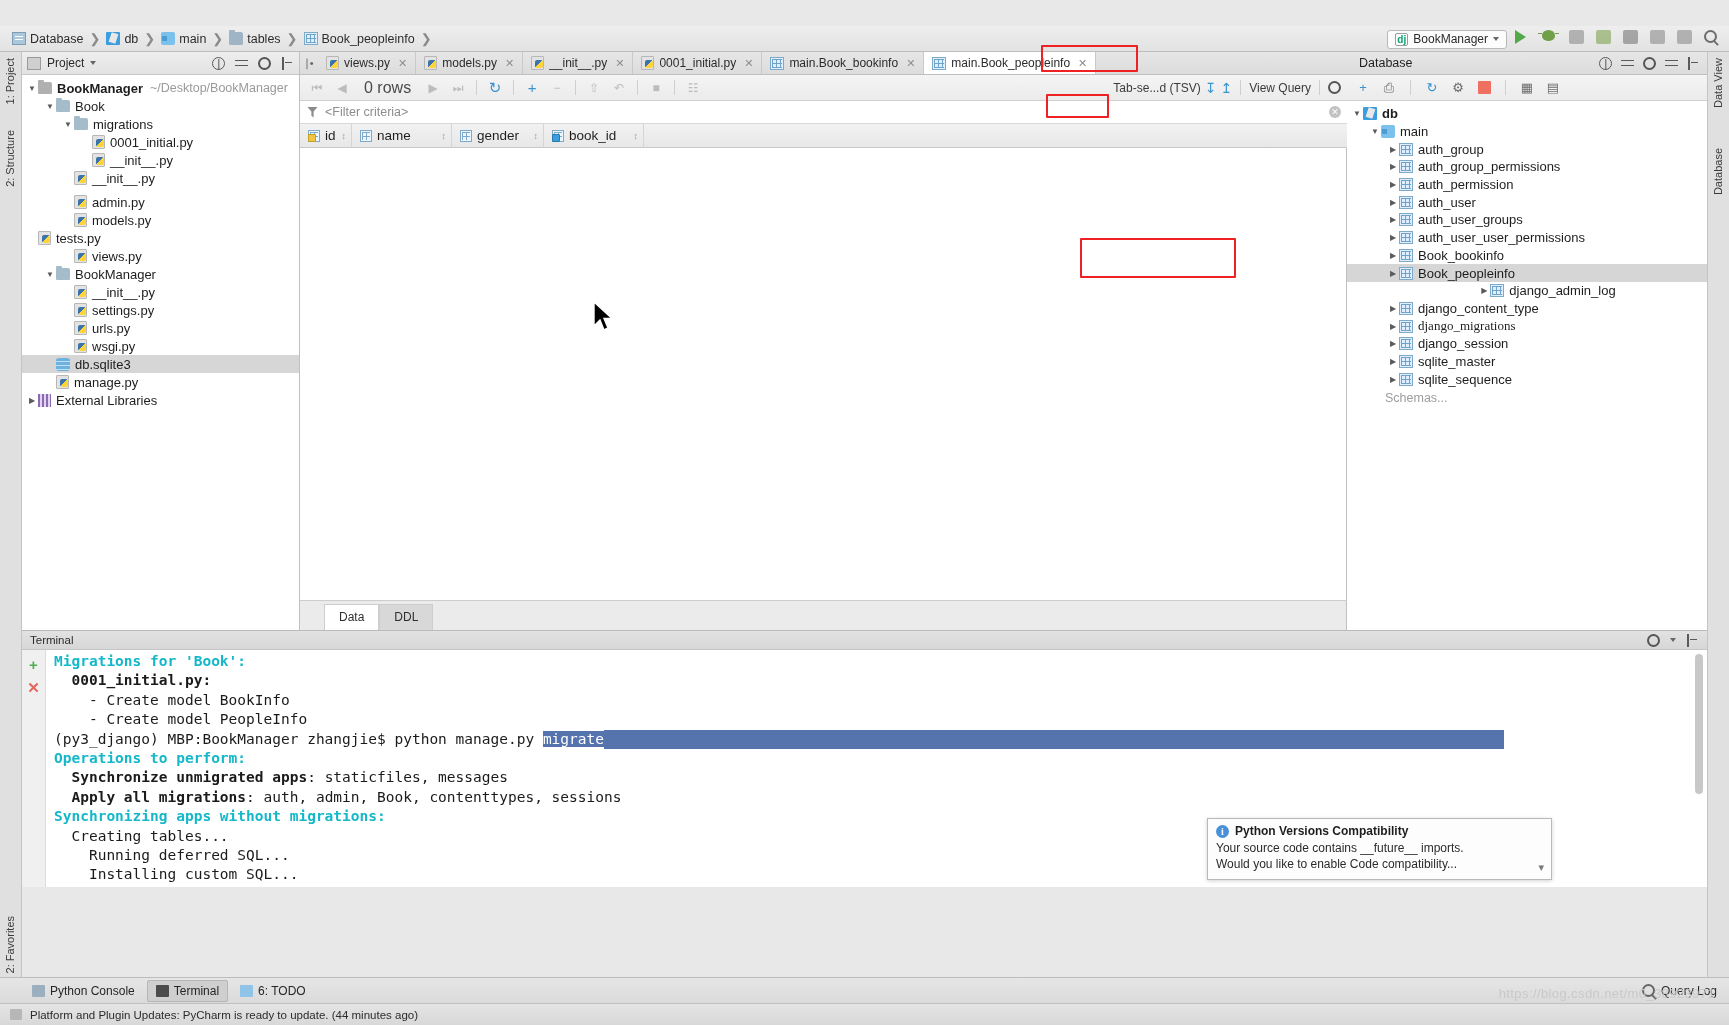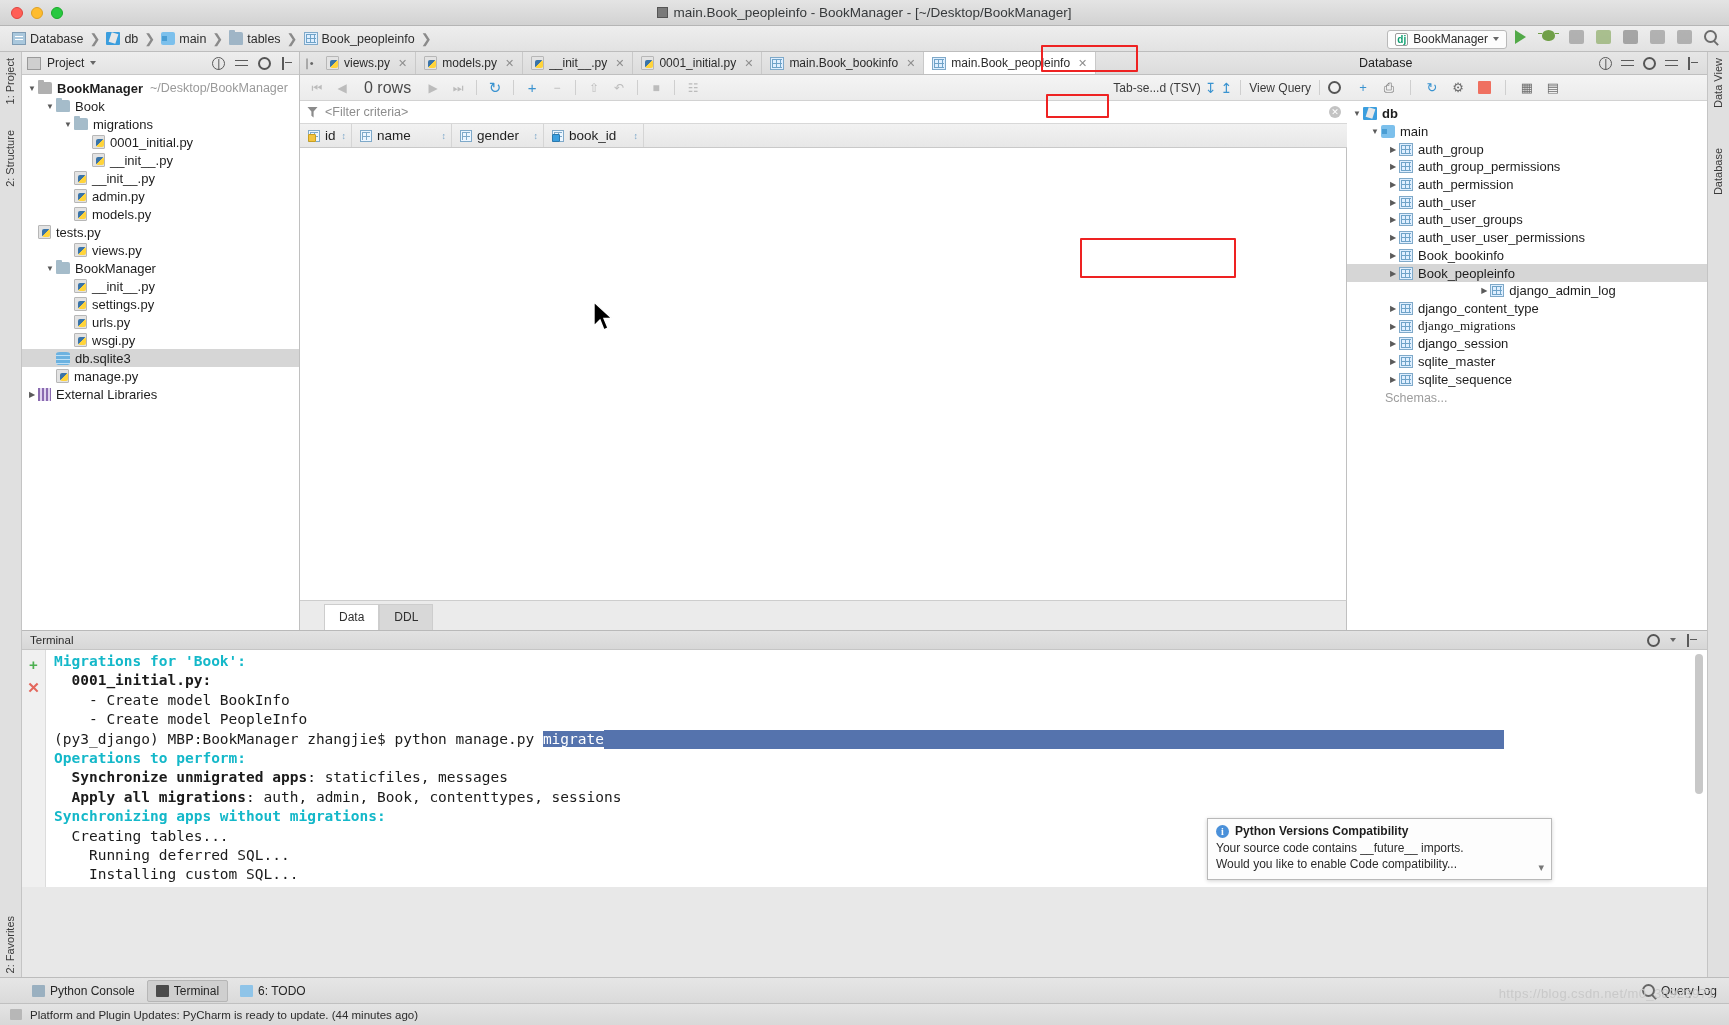--- a/index.html
+++ b/index.html
@@ -292,30 +292,20 @@
   .watermark { position: absolute; right: 14px; bottom: 24px; font-size: 13px; color: #c9c9c9; letter-spacing: .4px; }
 
   
   .cursor { position: absolute; left: 592px; top: 300px; width: 22px; height: 34px; z-index: 60; }
 </style>
 </head>
 <body>
 
 <div id="app">
 
-  <div class="titlebar">
-    <div class="traffic">
-      <div class="tl red"></div>
-      <div class="tl yellow"></div>
-      <div class="tl green"></div>
-    </div>
-    <div class="title-text">
-      <span class="title-ico"></span><span>main.Book_peopleinfo - BookManager - [~/Desktop/BookManager]</span>
-    </div>
-  </div>
 
   <div class="navbar">
     <div class="crumbs">
       <div class="crumb">
         <span class="ic ic-db"></span>
         <span class="lbl">Database</span>
       </div>
       <span class="crumb-sep">❯</span>
       <div class="crumb">
         <span class="ic ic-blue-folder"></span>
@@ -420,21 +410,21 @@
         <div class="row" style="padding-left: 58px;">
           <span class="arrow"></span>
           <span class="py-ico" style="margin-right: 5px;"></span>
           <span>__init__.py</span>
         </div>
         <div class="row" style="padding-left: 40px;">
           <span class="arrow"></span>
           <span class="py-ico" style="margin-right: 5px;"></span>
           <span>__init__.py</span>
         </div>
-        <div class="row" style="padding-left: 40px;">
+        <div class="row" style="padding-left: 40px; margin-top: 6px;">
           <span class="arrow"></span>
           <span class="py-ico" style="margin-right: 5px;"></span>
           <span>admin.py</span>
         </div>
         <div class="row" style="padding-left: 40px;">
           <span class="arrow"></span>
           <span class="py-ico" style="margin-right: 5px;"></span>
           <span>models.py</span>
         </div>
         <div class="row" style="">

